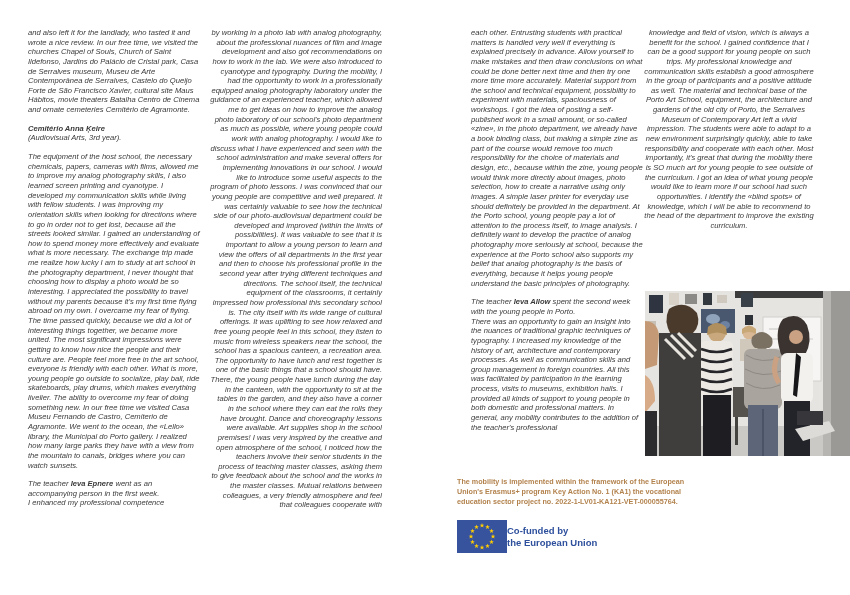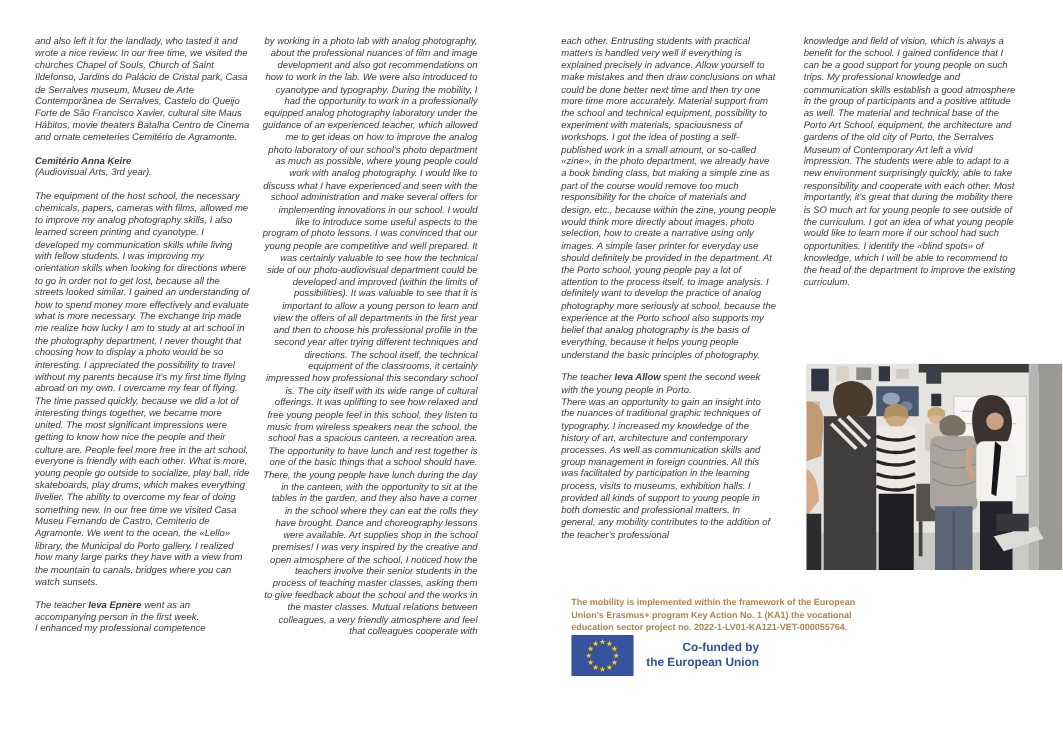--- a/index.html
+++ b/index.html
@@ -10,32 +10,32 @@
   }
   .col{
     position:absolute;top:28px;width:172px;
     font-style:italic;font-size:7.6px;line-height:1.27;color:#3a3a3a;
     text-align:left;
   }
   .col p{margin:0 0 9px 0;white-space:pre-line;}
   .col .b{font-weight:bold;}
   #col1{left:28px;}
   #col2{left:210px;text-align:right;}
-  #col3{left:449px;}
-  #col4{left:643px;}
+  #col3{left:471px;}
+  #col4{left:643px;text-align:center;}
   .photo{
     position:absolute;left:645px;top:291px;width:205px;height:165px;overflow:hidden;background:#e3e1dd;
   }
   .notice{
     position:absolute;left:457px;top:477px;width:252px;
     font-weight:bold;font-size:7.2px;line-height:1.38;
     color:var(--notice-color);
   }
   .eu{
-    position:absolute;left:457px;top:508px;display:flex;align-items:center;gap:10px;text-align:right;
+    position:absolute;left:457px;top:520px;display:flex;align-items:center;
   }
   .eu-flag{display:block;}
   .eu-label{
     font-weight:bold;font-size:9.5px;line-height:1.18;color:var(--eu-text);
     white-space:pre-line;
   }
 </style>
 </head>
 <body style="--notice-color: #b3834e; --eu-text: #2d4f9c; --eu-flag: #37539e; --eu-star: #ffcc00;">
 

